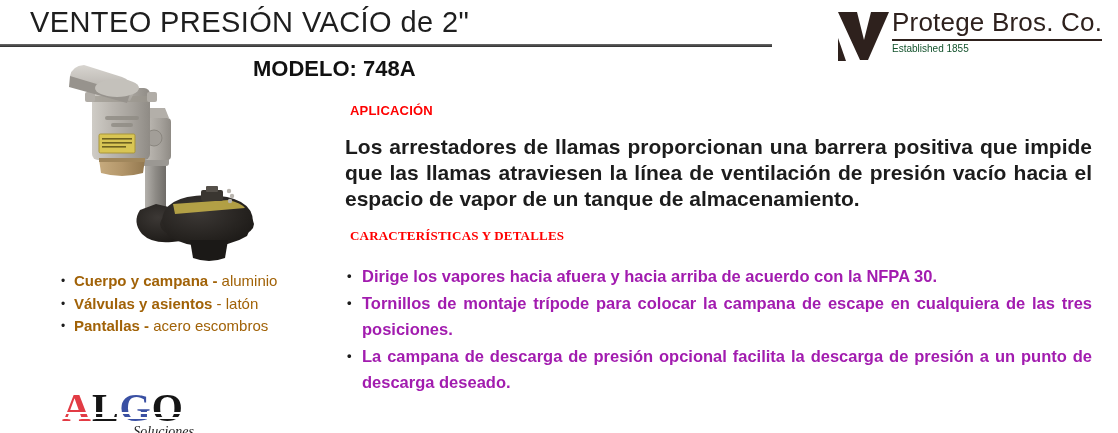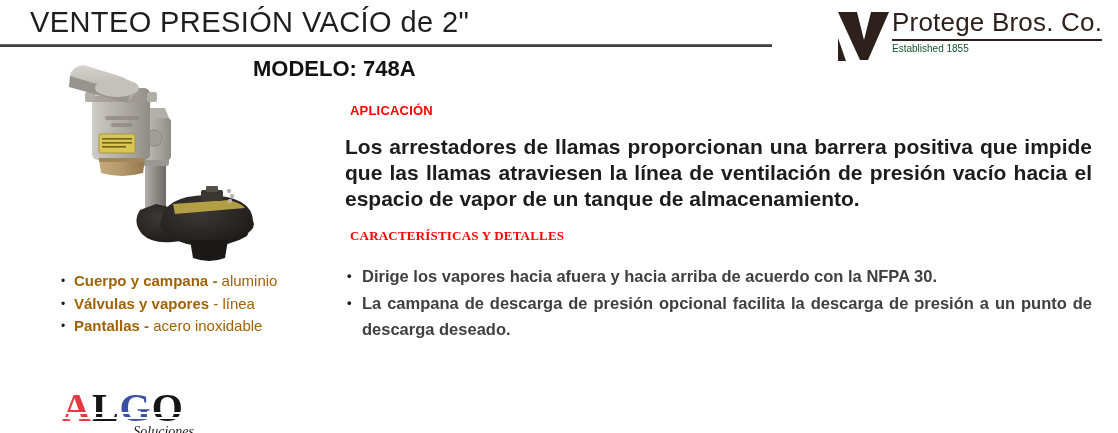--- a/index.html
+++ b/index.html
@@ -71,21 +71,21 @@
   }
   .application-heading { left:350px; top:103px; }
   .application-body {
     position:absolute; left:345px; top:134px; width:747px;
     font-size:21px; font-weight:bold; line-height:26px; text-align:justify;
     color:#1c1c1c;
   }
   .features-heading { left:350px; top:228px;font-family:Liberation Serif, serif; }
   .features-list {
     position:absolute; left:345px; top:263px; width:747px; list-style:none;
-    font-size:16.5px; font-weight:bold; line-height:26.5px; color:#404040;
+    font-size:16.5px; font-weight:bold; line-height:26.5px; color:#a21caf;
   }
   .features-list li { position:relative; padding-left:17px; text-align:justify; }
   .features-list li::before {
     content:"•"; position:absolute; left:2px; top:0; font-size:13px; color:#1c1c1c;
   }
 </style>
 </head>
 <body>
 
 <div class="page">
@@ -175,36 +175,37 @@
       <rect x="44" y="100" width="46" height="4" fill="#a1875c"></rect>
 
       <path d="M15 18 q2 -10 14 -11 l38 12 q14 6 12 16 l-4 8 l-56 -14 z" fill="url(#hoodg)"></path>
       <path d="M15 18 l60 18 l-3 9 l-58 -16 z" fill="#97938d"></path>
       <ellipse cx="62" cy="30" rx="22" ry="9" fill="#c4c1bb"></ellipse>
     </svg>
   </div>
 
   <ul class="materials-list">
     <li><span class="mat-bold">Cuerpo y campana -</span> <span>aluminio</span></li>
-    <li><span class="mat-bold">Válvulas y vapores</span> <span>- línea</span></li>
-    <li><span class="mat-bold">Pantallas -</span> <span>acero inoxidable</span></li>
+    <li><span class="mat-bold">Válvulas y asientos</span> <span>- latón</span></li>
+    <li><span class="mat-bold">Pantallas -</span> <span>acero escombros</span></li>
   </ul>
 
   <div class="vendor-logo">
     <div class="vendor-letters">
       <span class="vl-a">A</span><span class="vl-l">L</span><span class="vl-g">G</span><span class="vl-o">O</span>
       <span class="vendor-stripe vs1"></span>
       <span class="vendor-stripe vs2"></span>
       <span class="vendor-stripe vs3"></span>
     </div>
     <div class="vendor-sub">Soluciones</div>
   </div>
 
   <div class="section-heading application-heading">APLICACIÓN</div>
   <p class="application-body">Los arrestadores de llamas proporcionan una barrera positiva que impide que las llamas atraviesen la línea de ventilación de presión vacío hacia el espacio de vapor de un tanque de almacenamiento.</p>
 
   <div class="section-heading features-heading">CARACTERÍSTICAS Y DETALLES</div>
   <ul class="features-list">
     <li>Dirige los vapores hacia afuera y hacia arriba de acuerdo con la NFPA 30.</li>
+    <li>Tornillos de montaje trípode para colocar la campana de escape en cualquiera de las tres posiciones.</li>
     <li>La campana de descarga de presión opcional facilita la descarga de presión a un punto de descarga deseado.</li>
   </ul>
 
 </div>
 
 </body></html>

